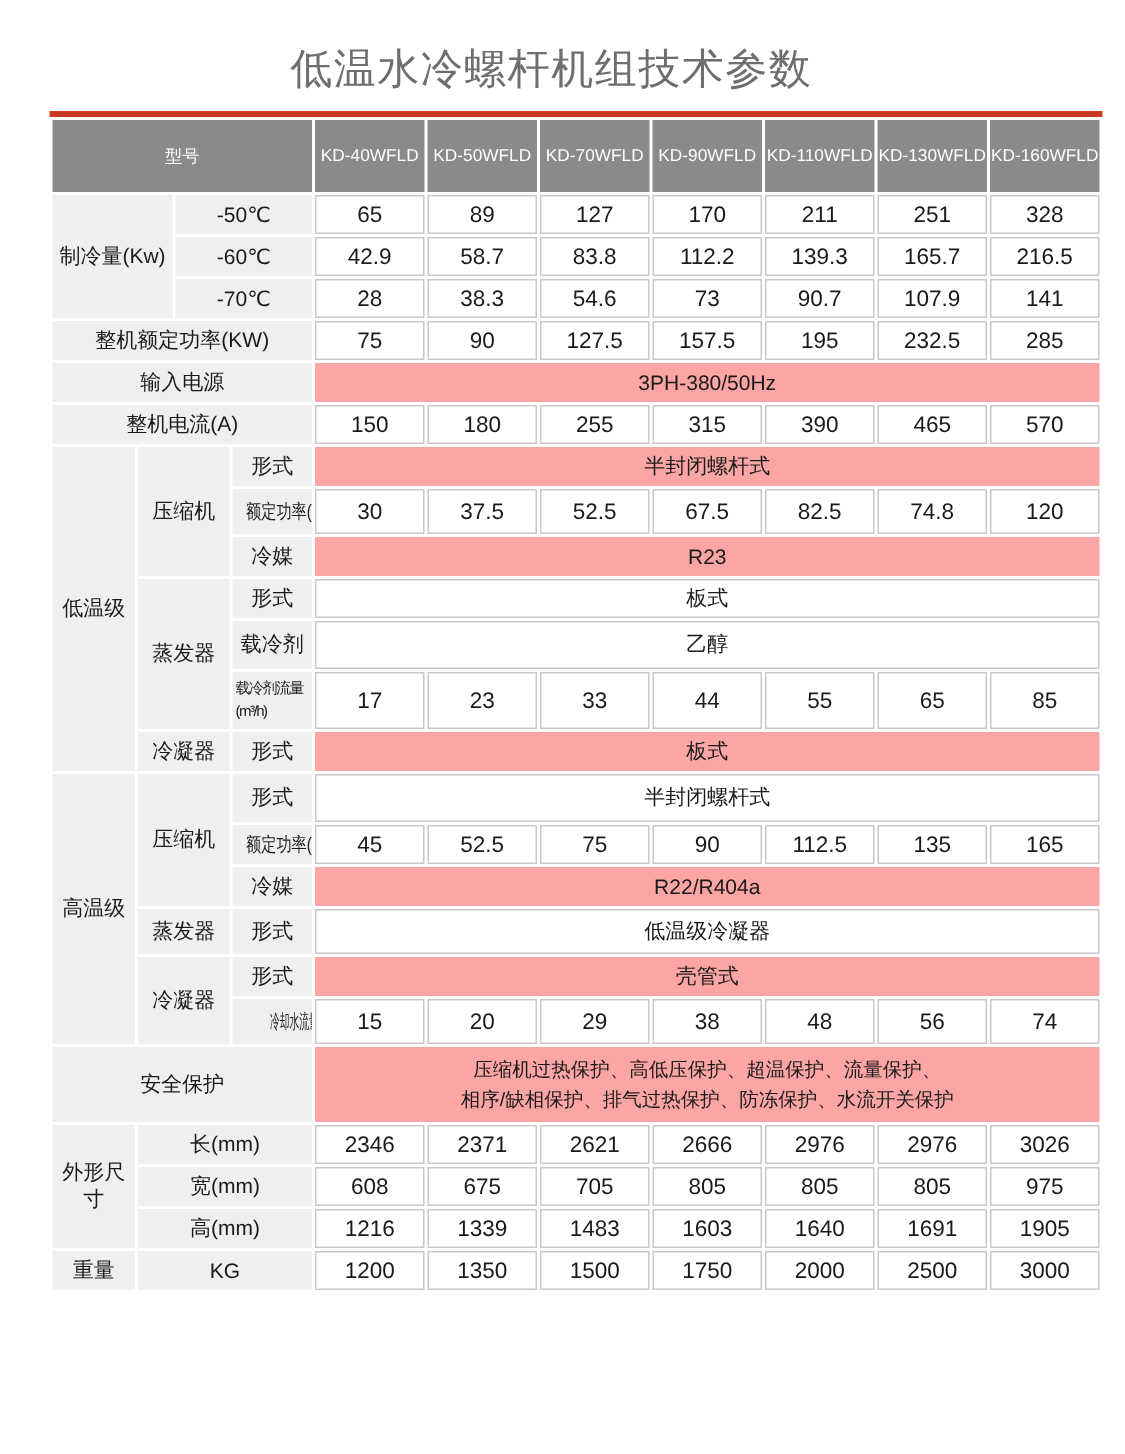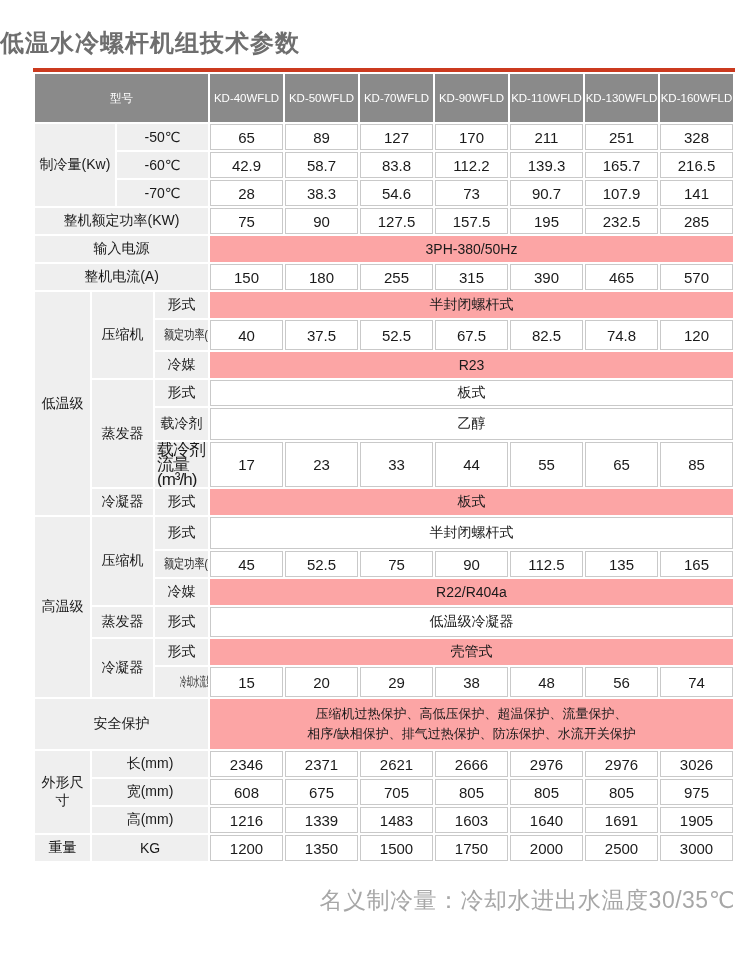--- a/index.html
+++ b/index.html
@@ -5,25 +5,25 @@
   * { box-sizing: border-box; margin: 0; padding: 0; }
   html, body { width: 750px; background: #fff; }
   body {
     height: 969px;
     overflow: hidden;
     font-family: "Liberation Sans", "DejaVu Sans", sans-serif;
     color: #1a1a1a;
   }
   .page-title {
     margin: 27px 15px 9px 0;
-    text-align: left;
-    font-size: 24px;
+    text-align: center;
+    font-size: 28px;
     letter-spacing: 1px;
     color: #6e6e6e;
-    font-weight: 700;
+    font-weight: 400;
   }
   .accent-bar {
     margin-left: 33px;
     width: 702px;
     height: 4px;
     background: #cb3a1f;
   }
   table.spec {
     margin-left: 33px;
     width: 702px;
@@ -37,21 +37,21 @@
   td.lb { background: #efefef; font-size: 14px; }
   td.v  { background: #fff; border: 1px solid #c9c9c9; font-size: 15px; }
   td.vg { background: #fca5a5; font-size: 14px; }
   td.vw { background: #fff; border: 1px solid #c9c9c9; font-size: 14px; }
   tr.t34 > td { height: 30px; }
   tr.t40 > td { height: 38px; }
   tr.t52 > td { height: 50px; }
   tr.t24 > td { height: 32px; }
   .sq  { display: inline-block; white-space: nowrap; transform: scaleX(.78); transform-origin: center; font-size: 13px; }
   .sq2 { display: inline-block; white-space: nowrap; transform: scaleX(.50); transform-origin: center; font-size: 13px; }
-  td.flowlb { text-align: left; padding-left: 2px; font-size: 17px; letter-spacing: -1px; line-height: 15px; }
+  td.flowlb { text-align: left; padding-left: 2px; font-size: 10px; letter-spacing: -1px; line-height: 15px; }
   td.safety { font-size: 13px; line-height: 20px; }
   .footnotes {
     margin: 20px 15px 0 0;
     text-align: right;
     font-size: 23px;
     line-height: 34px;
     color: #a7a7a7;
     letter-spacing: 0.5px;
   }
 </style>
@@ -149,21 +149,21 @@
       </tr>
 
   <tr>
     <td class="lb" rowspan="7">低温级</td>
     <td class="lb" colspan="2" rowspan="3">压缩机</td>
     <td class="lb">形式</td>
     <td class="vg" colspan="7">半封闭螺杆式</td>
   </tr>
   <tr class="t34">
     <td class="lb"><span class="sq">额定功率(KW)</span></td>
-  <td class="v">40</td>
+  <td class="v">30</td>
         <td class="v">37.5</td>
         <td class="v">52.5</td>
         <td class="v">67.5</td>
         <td class="v">82.5</td>
         <td class="v">74.8</td>
         <td class="v">120</td>
       </tr>
   <tr>
     <td class="lb">冷媒</td>
     <td class="vg" colspan="7">R23</td>
@@ -282,14 +282,13 @@
         <td class="v">1500</td>
         <td class="v">1750</td>
         <td class="v">2000</td>
         <td class="v">2500</td>
         <td class="v">3000</td>
       </tr>
 </tbody>
   </table>
 
 <div class="footnotes">
-  <div>名义制冷量：冷却水进出水温度30/35℃</div>
 </div>
 
 </body></html>

